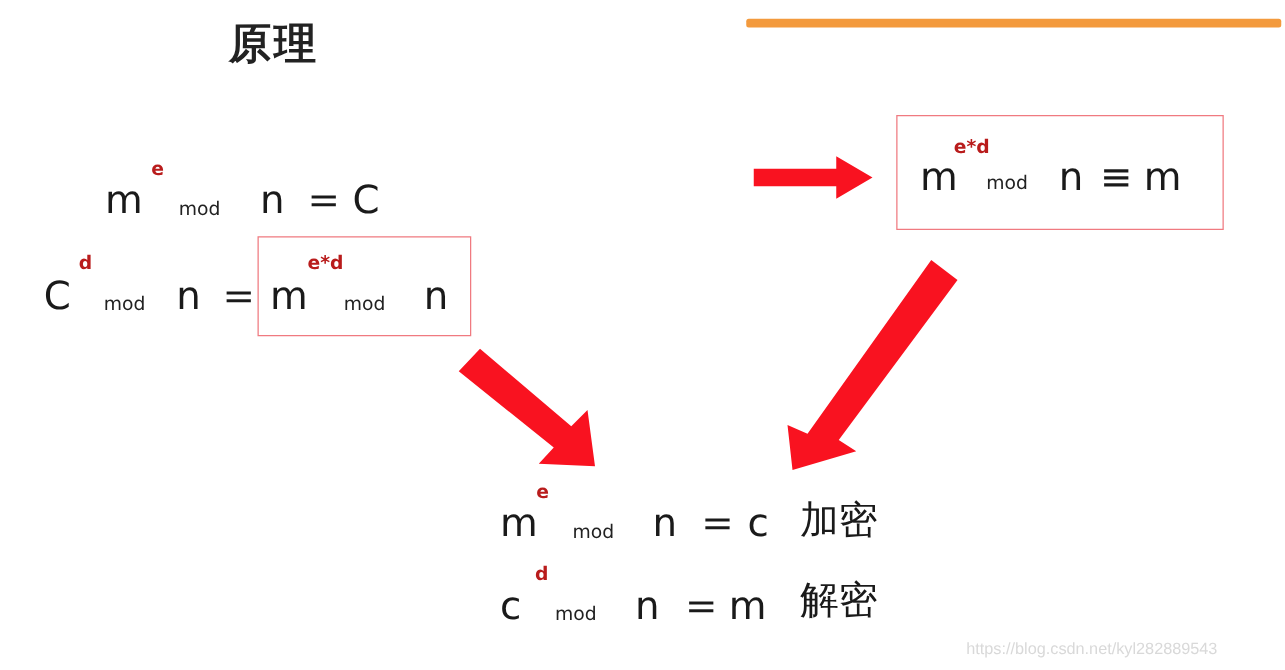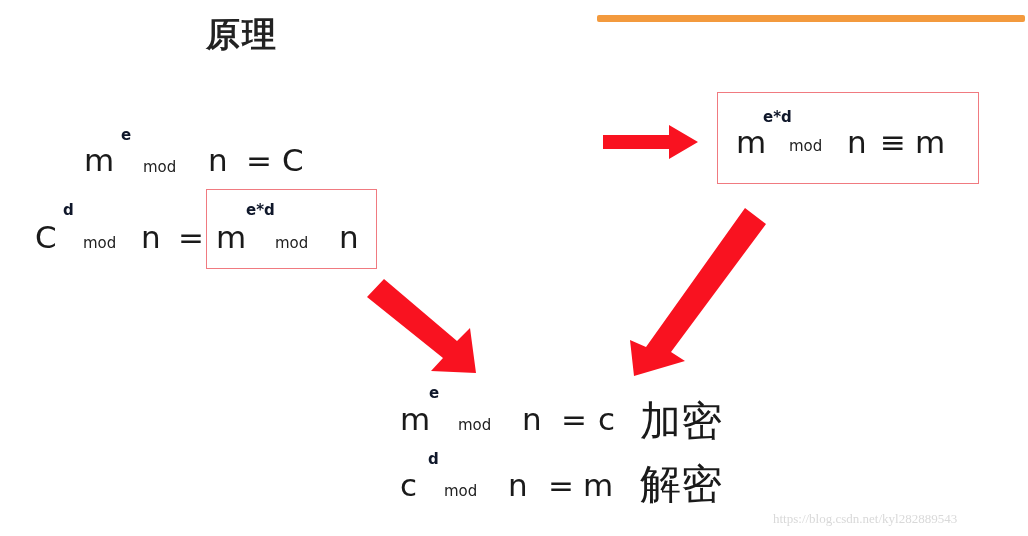--- a/index.html
+++ b/index.html
@@ -5,32 +5,32 @@
     html, body { margin: 0; padding: 0; }
     body {
       width: 1028px; height: 536px; position: relative; overflow: hidden;
       background: #ffffff;
       font-family: "DejaVu Sans", sans-serif;
       color: #1a1a1a;
     }
     .abs { position: absolute; white-space: nowrap; }
     .title { font-size: 34px; font-weight: bold; color: #222; letter-spacing: 2px; }
     .big { font-size: 31px; line-height: 1; }
-    .sup { font-size: 15px; line-height: 1; font-weight: bold; color: #0f172a; }
+    .sup { font-size: 15px; line-height: 1; font-weight: bold; color: #b91c1c; }
     .mod { font-size: 15px; line-height: 1; color: #222; }
-    .cjk { font-size: 41px; line-height: 1; }
+    .cjk { font-size: 31px; line-height: 1; }
     .orange-line { position: absolute; background: #f39a3d; border-radius: 2px; }
     .red-box { position: absolute; border: 1.5px solid #f07a80; box-sizing: border-box; }
-    .watermark { font-size: 13px; color: #d9d9d9; font-family: Liberation Serif, serif; }
+    .watermark { font-size: 13px; color: #d9d9d9; font-family: Liberation Sans, sans-serif; }
     svg.arrow { position: absolute; overflow: visible; }
   </style>
 </head>
 <body>
 
-<div class="abs title" style="left:183px; top:12px;margin-left:23px;">原理</div>
+<div class="abs title" style="left:183px; top:12px;">原理</div>
 
 <div class="orange-line" style="left:597px; top:15px; width:428px; height:7px;"></div>
 
 <div>
   <span class="abs big" style="left:84px; top:145px;">m</span>
   <span class="abs sup" style="left:121px; top:128px;">e</span>
   <span class="abs mod" style="left:143px; top:160px;">mod</span>
   <span class="abs big" style="left:208px; top:145px;">n</span>
   <span class="abs big" style="left:246px; top:145px;">=</span>
   <span class="abs big" style="left:282px; top:145px;">C</span>

